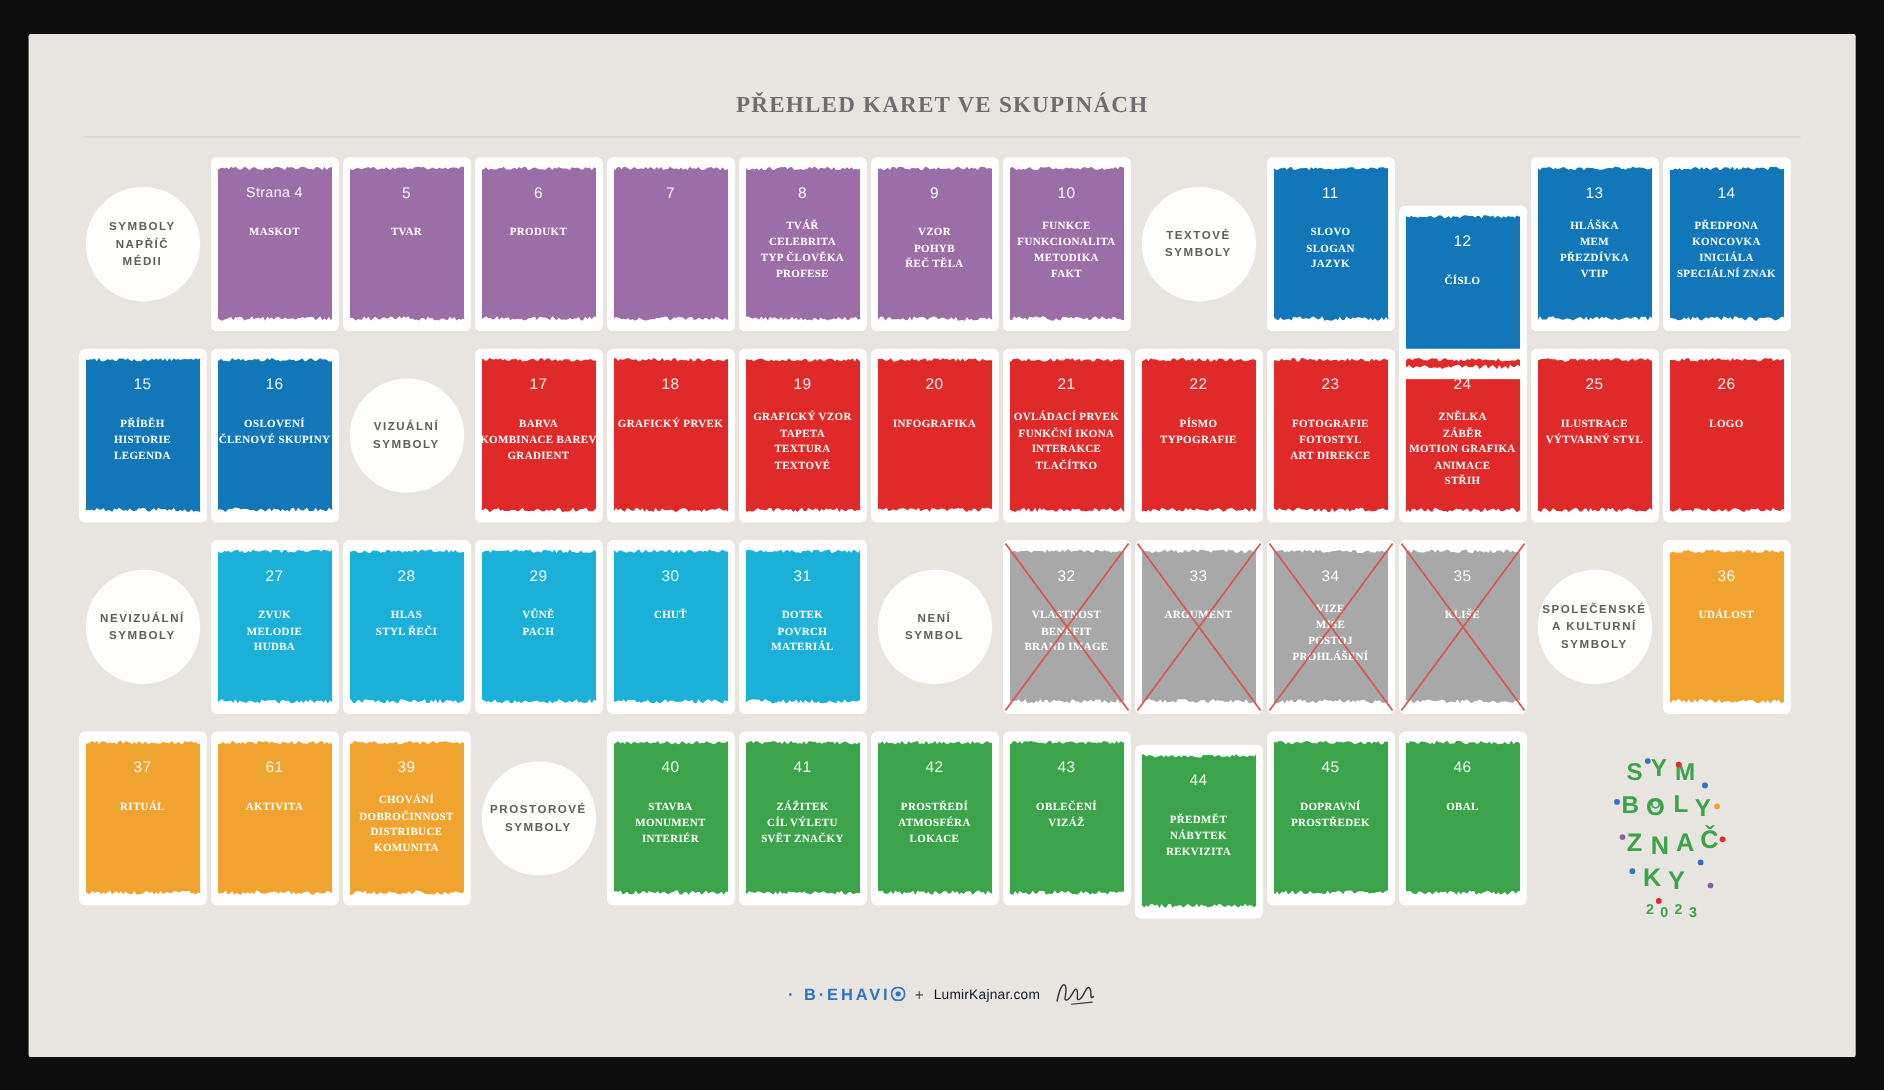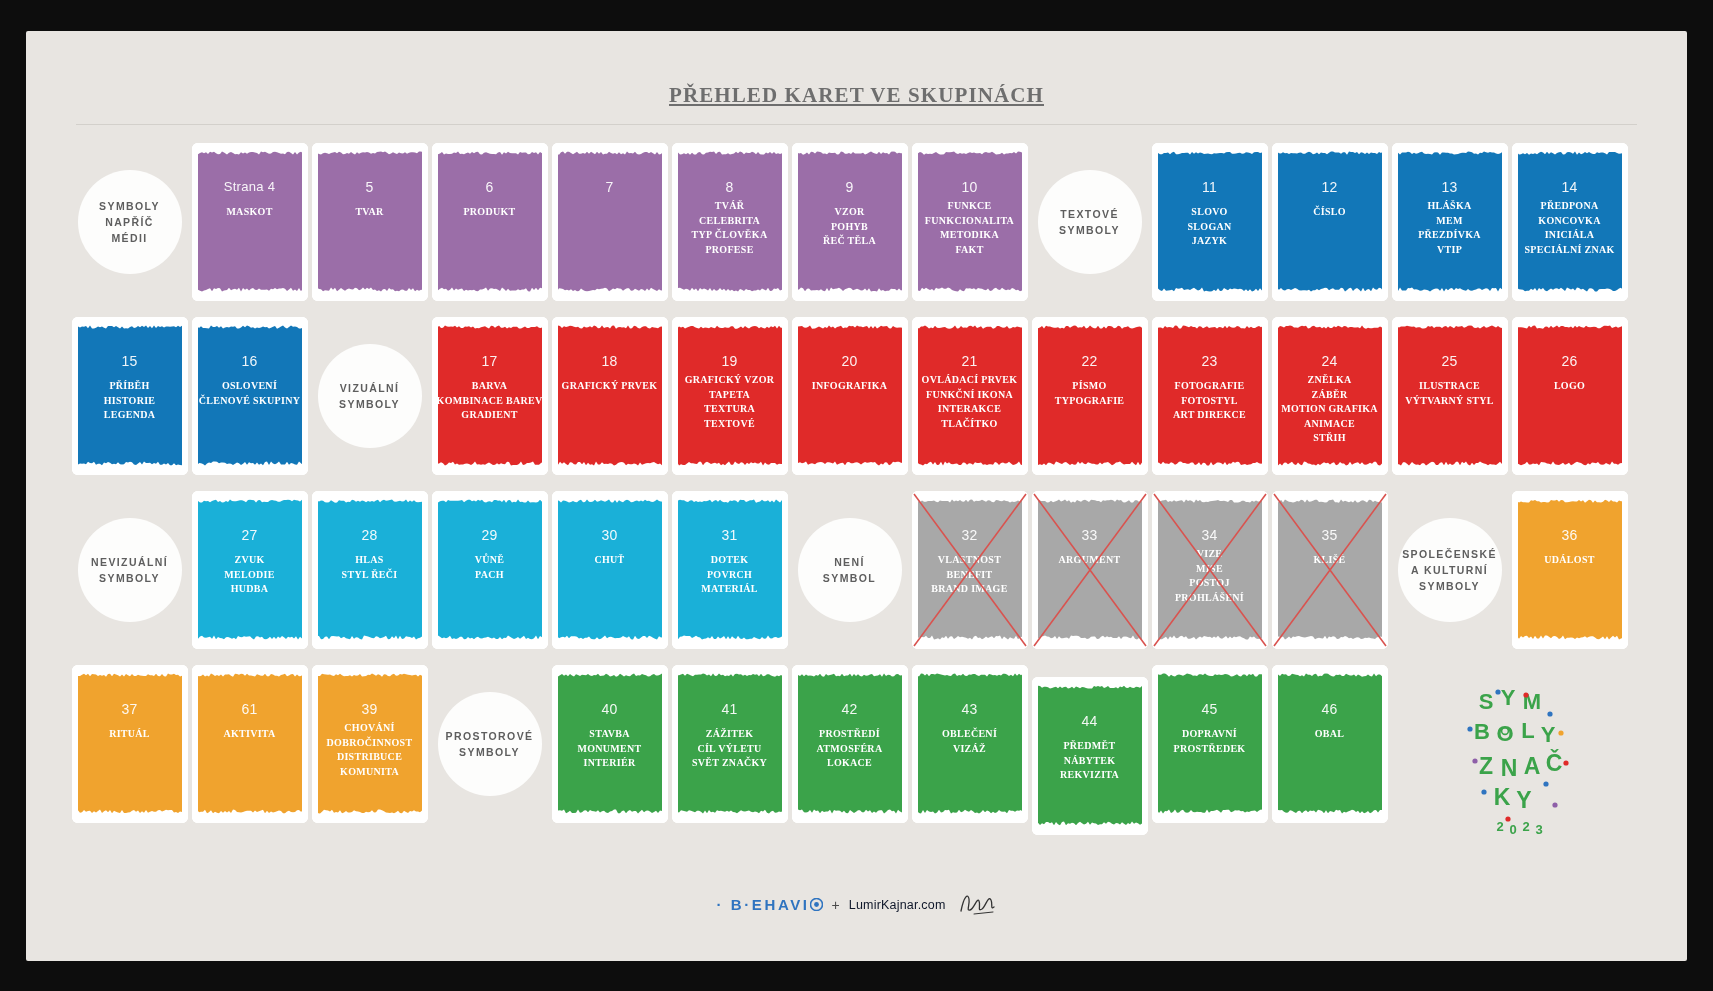--- a/index.html
+++ b/index.html
@@ -17,21 +17,20 @@
     border-radius: 2px;
   }
   #title {
     text-align: center;
     font-family: "Liberation Serif", serif;
     font-weight: bold;
     font-size: 21px;
     letter-spacing: 1.1px;
     color: #6e6e6e;
     padding-top: 52px;
-    text-decoration: underline;
   }
   #title-rule {
     margin: 16px 50px 0 50px;
     border-bottom: 1px solid #d3d0cb;
   }
 
   .board {
     position: relative;
     margin: 0 auto;
     width: 1570px;
@@ -81,21 +80,21 @@
   .paint::before { top: -4px; }
   .paint::after  { bottom: -5px; height: 9px; }
   .cardnum {
     position: relative;
     z-index: 3;
     text-align: center;
     color: #ffffff;
     font-family: "Liberation Sans", sans-serif;
     font-size: 14px;
     font-weight: 400;
-    padding-top: 36px;
+    padding-top: 24px;
     letter-spacing: 0.3px;
     opacity: .93;
   }
   .cardnum.wide { font-size: 13px; }
   .cardtext {
     position: relative;
     z-index: 3;
     text-align: center;
     color: #ffffff;
     font-family: "Liberation Serif", serif;
@@ -338,21 +337,21 @@
             <div class="cardnum">11</div>
             <div class="body-wrap">
               <div class="cardtext">
                 <div>SLOVO</div>
                 <div>SLOGAN</div>
                 <div>JAZYK</div>
               </div>
             </div>
           </div>
         </div>
-        <div class="slot" style="left: 1200px;">
+        <div class="slot" style="left: 1200px; margin-top: 44px;">
           <div class="card">
             <div class="paint" style="background: rgb(18, 119, 184); color: rgb(18, 119, 184);"></div>
             <svg width="116" height="158" viewBox="0 0 116 158" style="position: absolute; left: 0px; top: 0px; z-index: 2;">
               <path d="M0,0 L0,8.5 L5,8.66 L7,10.129999999999999 L9,10.49 L11,9.3 L13,10.26 L15,9.94 L17,10.9 L19,9.94 L21,10.17 L23,10.370000000000001 L25,10.41 L27,9.65 L29,9.38 L31,10.66 L33,10.66 L35,9.38 L37,8.74 L39,9.38 L41,11.3 L43,10.66 L45,9.38 L47,11.3 L49,9.38 L51,10.02 L53,9.92 L55,11.28 L57,9.76 L59,8.58 L61,8.58 L63,9.38 L65,9.38 L67,9.38 L69,10.66 L71,9.28 L73,9.36 L75,11.68 L77,8.56 L79,8.96 L81,9.04 L83,10.08 L85,8.88 L87,11.2 L89,9.36 L91,9.76 L93,11.120000000000001 L95,9.6 L97,10.96 L99,9.44 L101,10.06 L103,9.9 L105,11.02 L107,8.94 L109,10.06 L111,8.52 L113,9.14 L115,8.82 L116,11.06 L116,0 Z" fill="#fff"></path>
               <path d="M0,158 L0,148.5 L5,145.14 L7,146.87 L9,144.91 L11,146.9 L13,147.54 L15,146.26 L17,146.1 L19,147.06 L21,146.03 L23,145.03 L25,145.79 L27,147.35 L29,147.62 L31,147.14 L33,147.14 L35,147.62 L37,146.66 L39,148.42 L41,147.3 L43,147.14 L45,146.02 L47,147.3 L49,146.02 L51,145.38 L53,144.68 L55,144.92 L57,147.24 L59,146.02 L61,145.22 L63,146.82 L65,146.82 L67,146.82 L69,144.74 L71,145.32 L73,148.44 L75,146.92 L77,145.24 L79,144.84 L81,147.96 L83,146.12 L85,144.92 L87,146.6 L89,148.44 L91,144.84 L93,148.28 L95,146.6 L97,146.04 L99,148.36 L101,144.54 L103,146.3 L105,146.78 L107,144.86 L109,145.34 L111,147.68 L113,146.26 L115,146.58 L116,148.34 L116,158 Z" fill="#fff"></path>
               <rect x="0" y="0" width="6" height="158" fill="#fff"></rect>
               <rect x="110" y="0" width="6" height="158" fill="#fff"></rect>
             </svg>
             <div class="cardnum">12</div>
             <div class="body-wrap">

